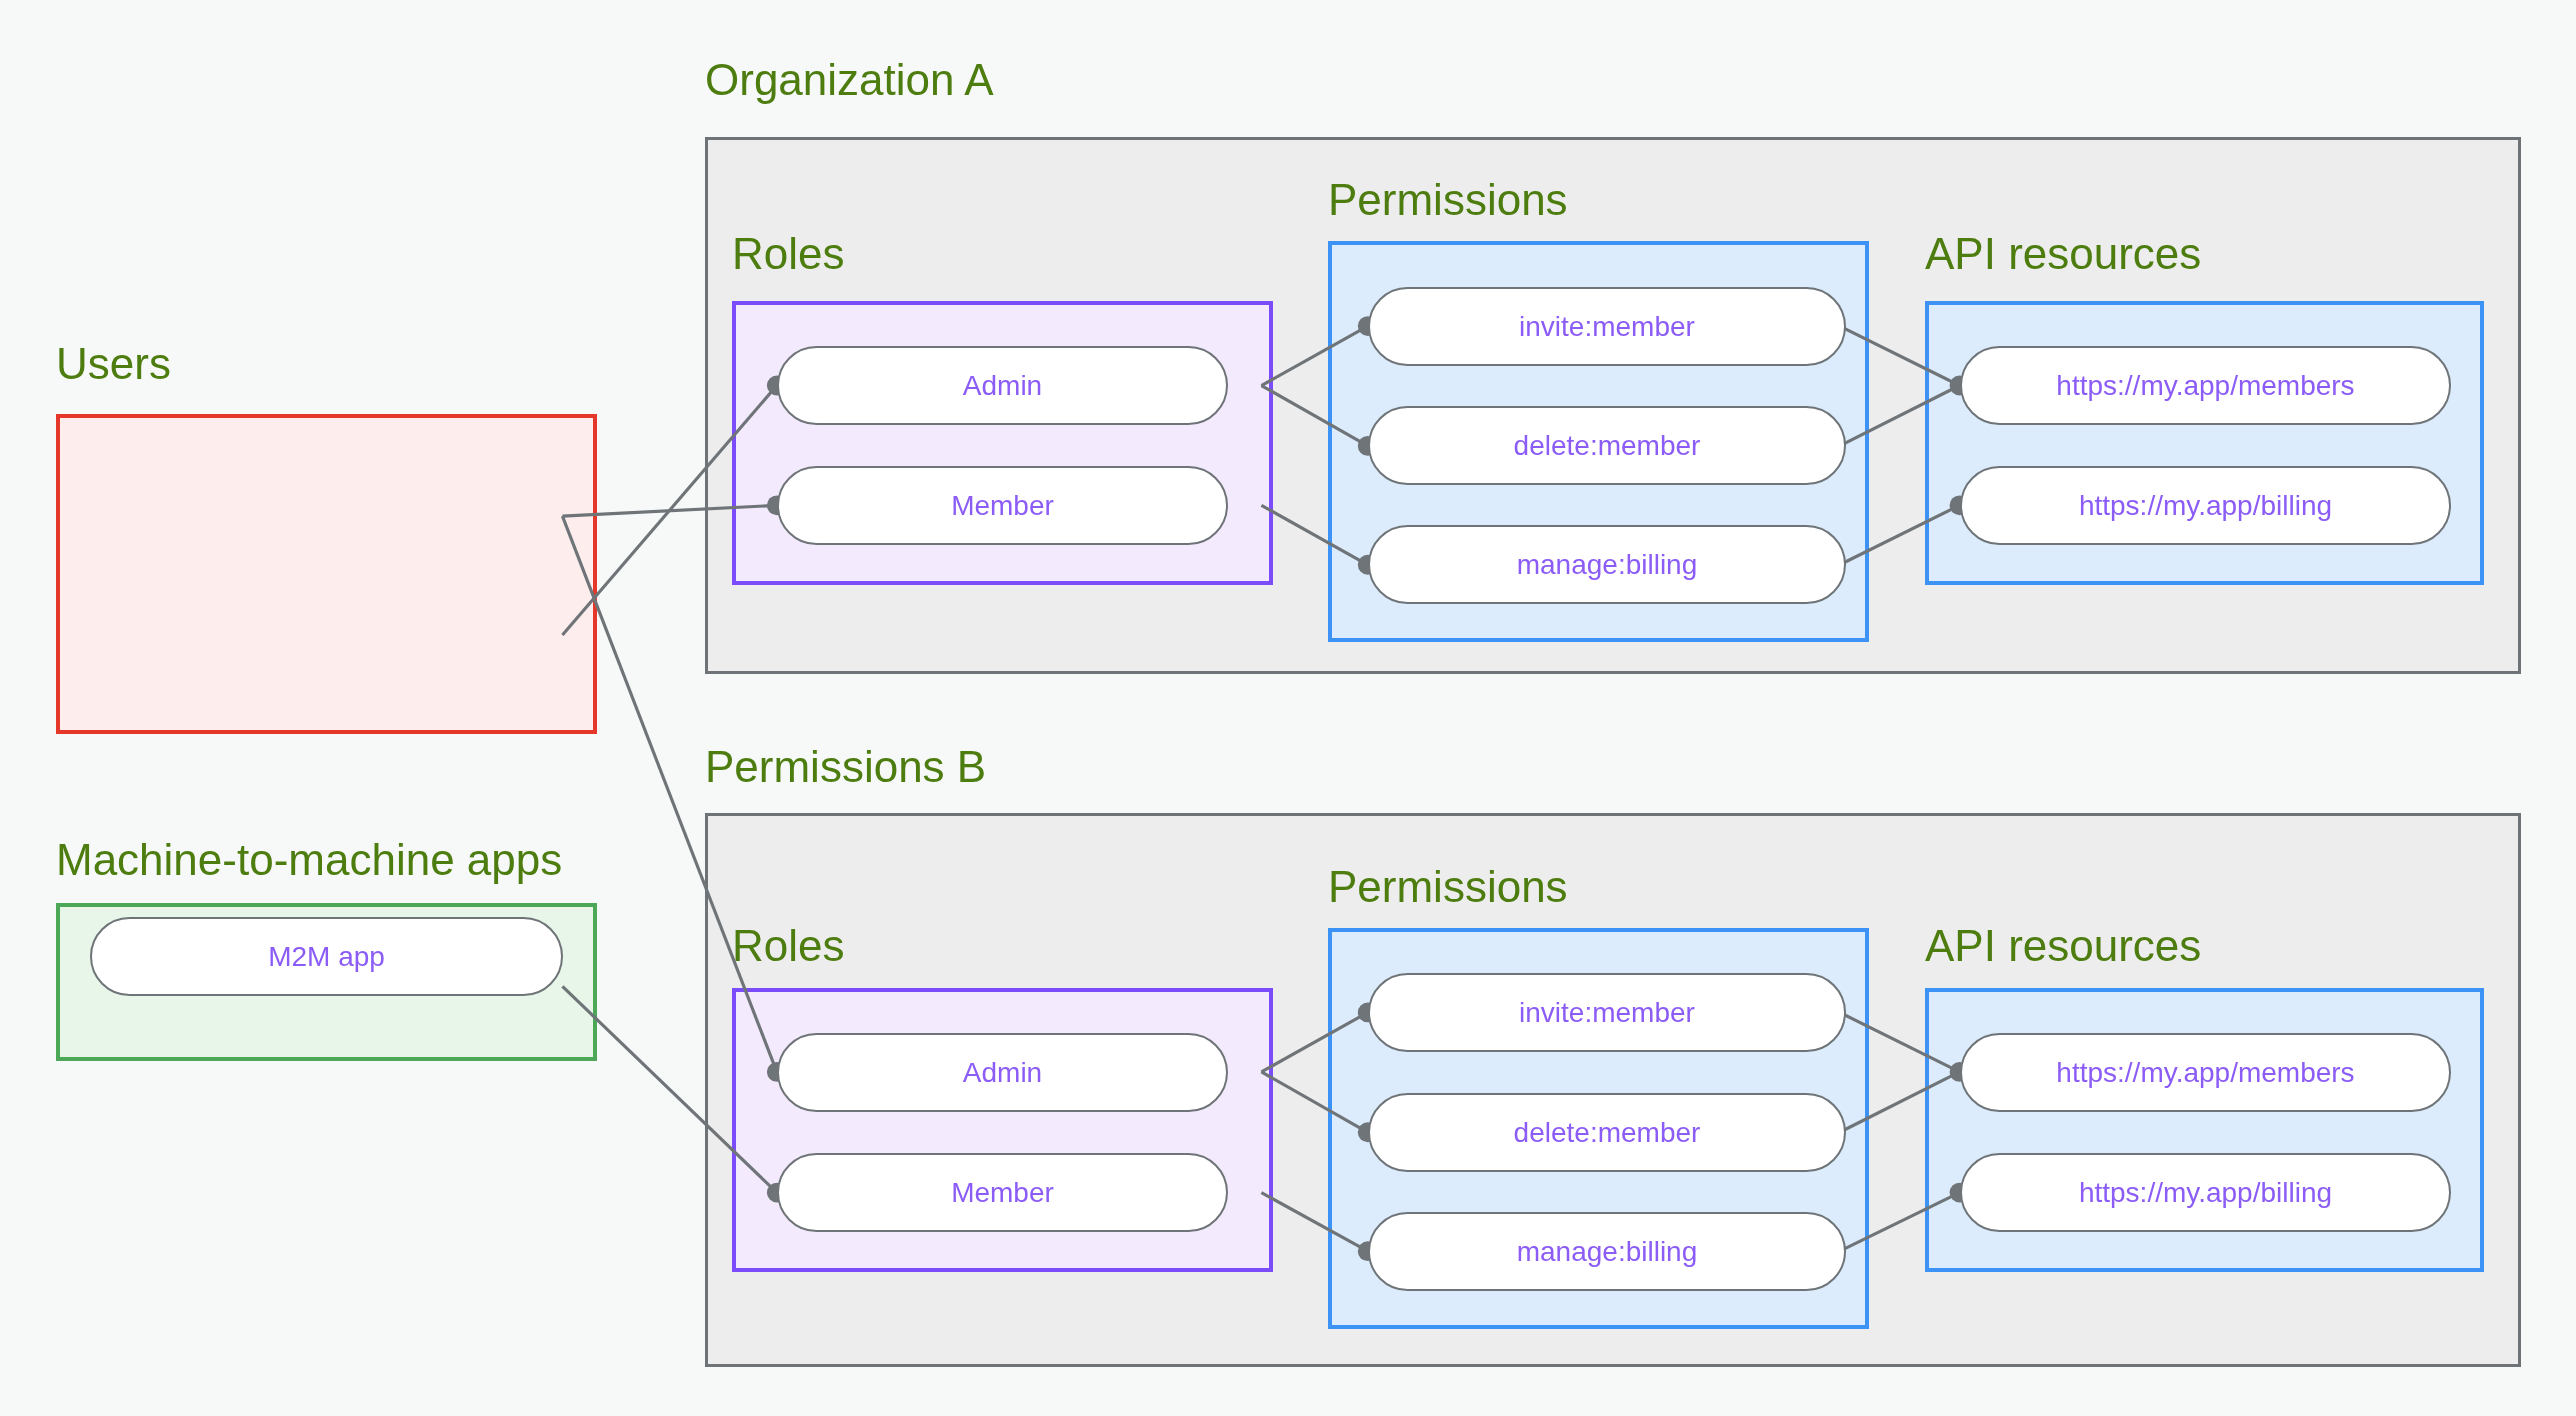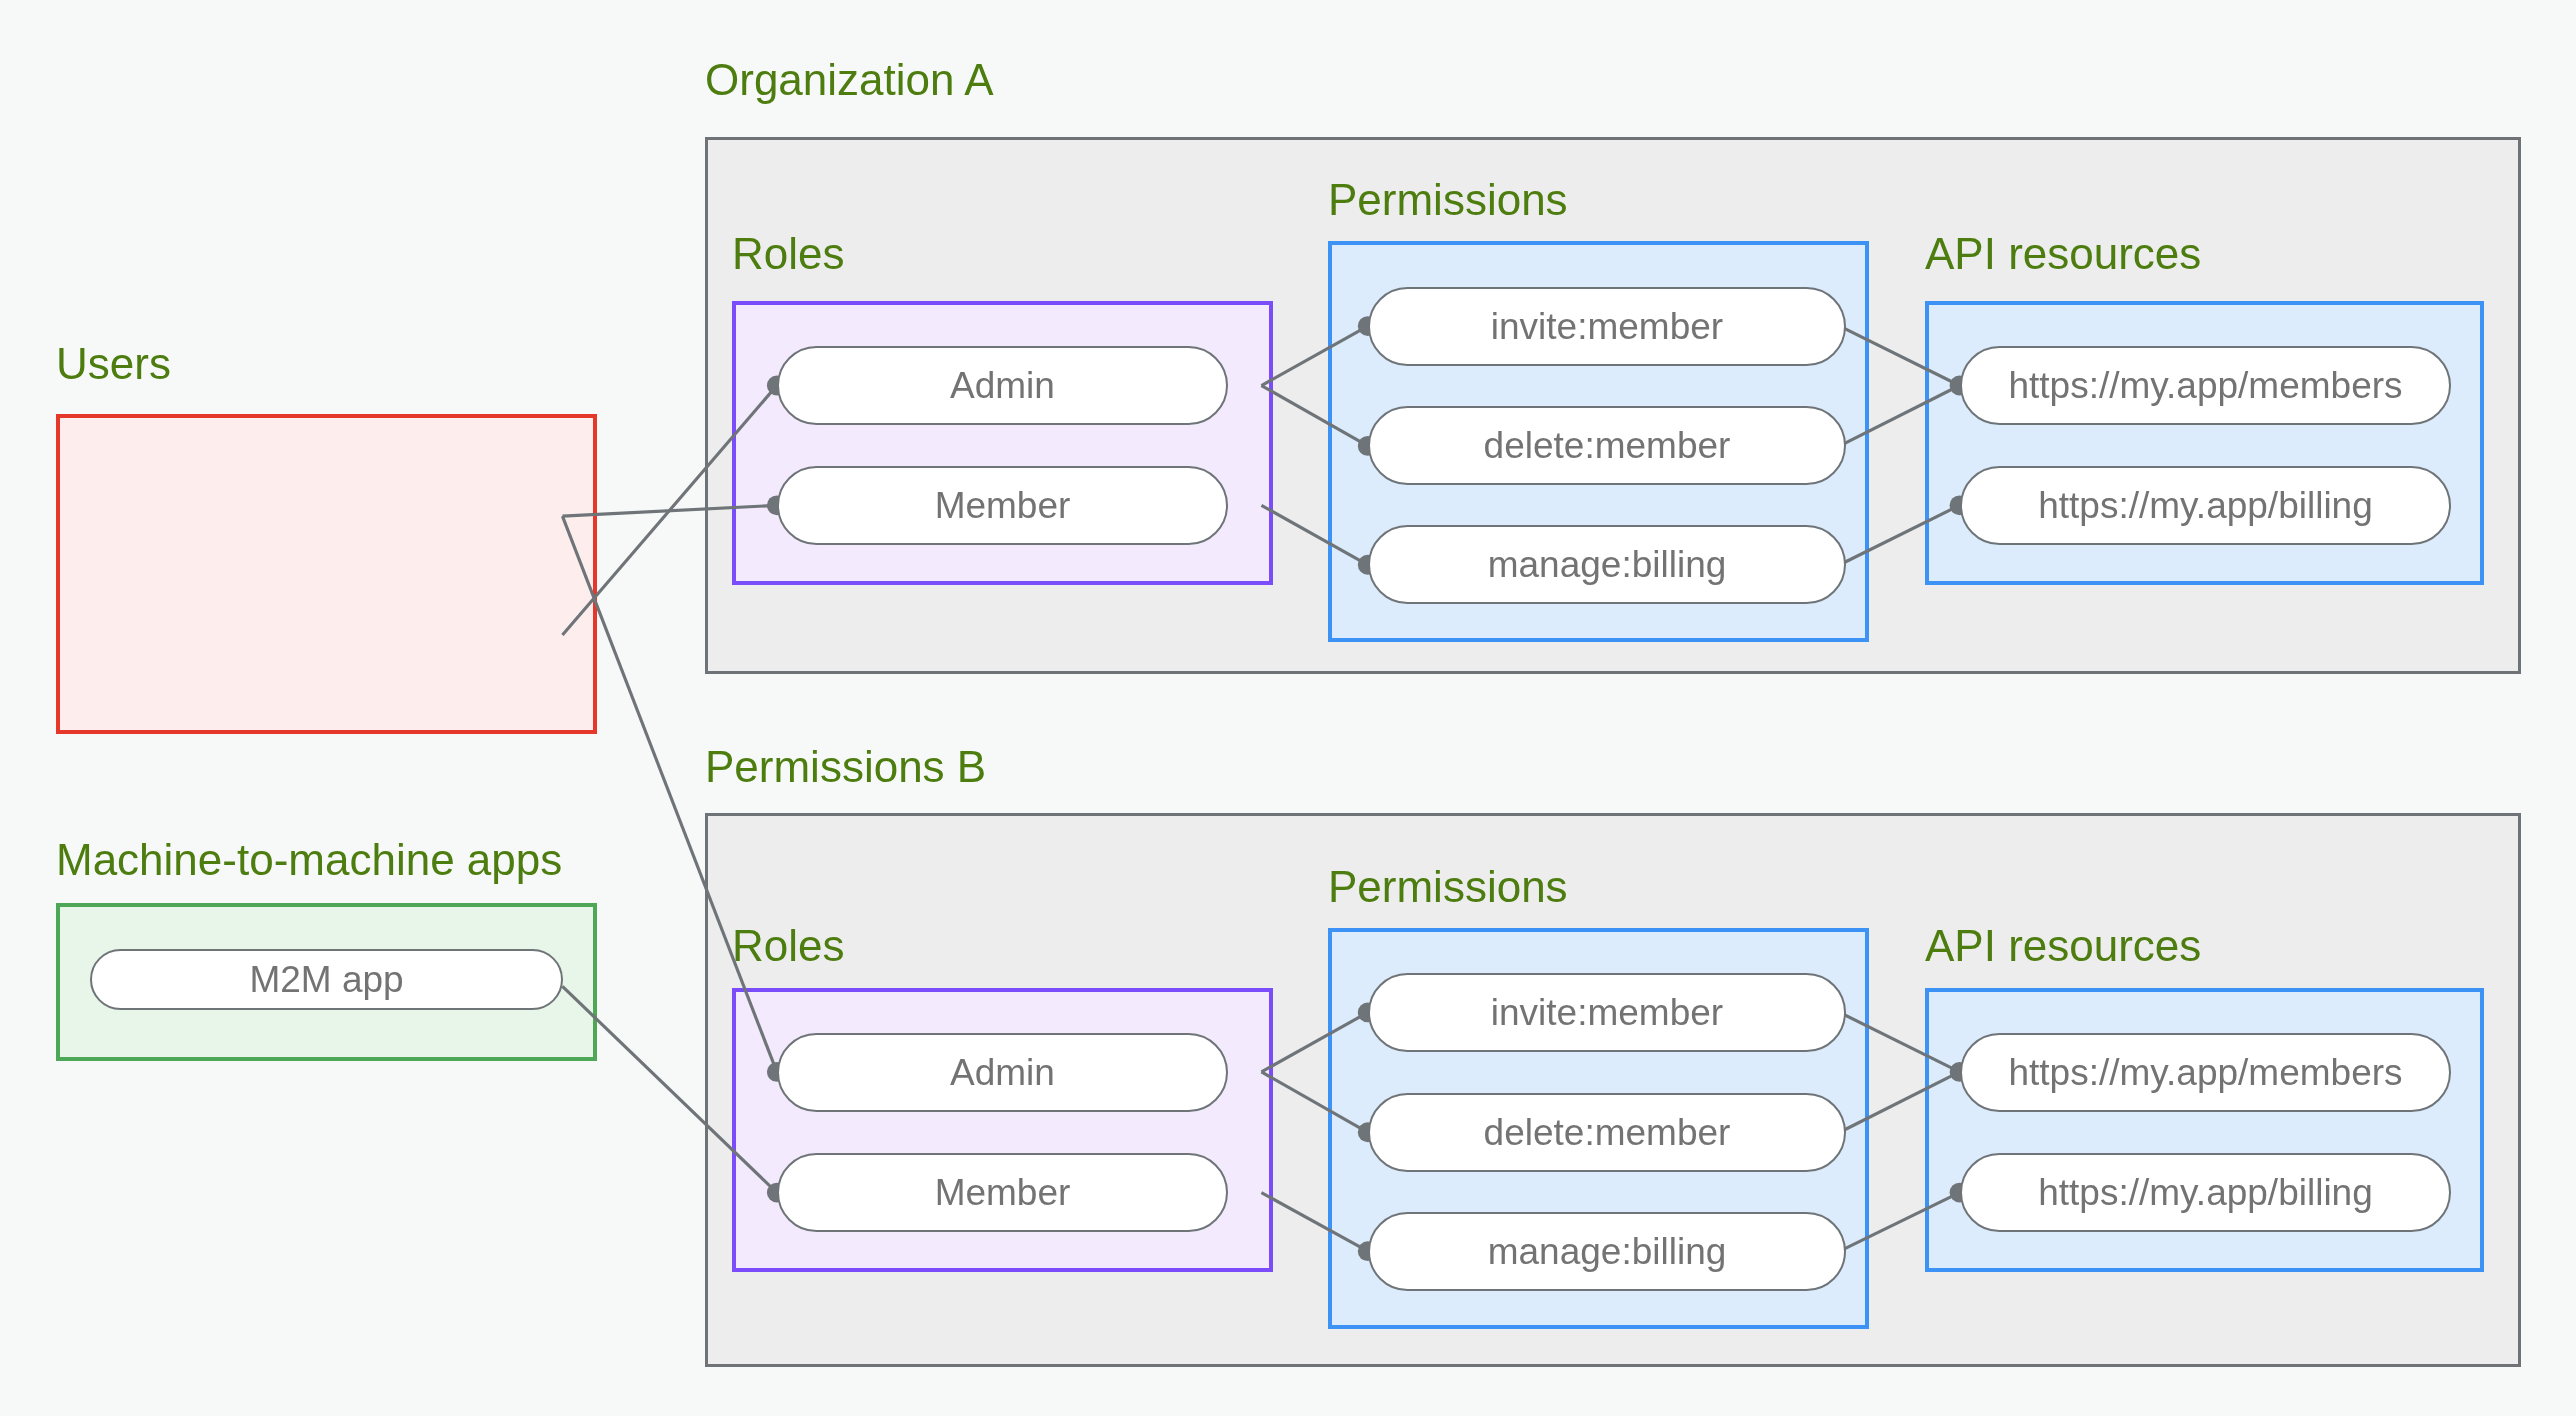--- a/index.html
+++ b/index.html
@@ -35,22 +35,22 @@
   .api-box      { background: #dcecfc; border-width: 4.5px; border-color: #3d92f5; }
 
   .pill {
     position: absolute;
     background: #ffffff;
     border: 2.7px solid #6f7478;
     border-radius: 900px;
     display: flex;
     align-items: center;
     justify-content: center;
-    font-size: 37px;
-    color: #737373;
+    font-size: 28px;
+    color: #8b5cf6;
     white-space: nowrap;
     z-index: 4;
   }
 </style>
 </head>
 <body>
 
 <div id="canvas">
 
   <svg id="edges" viewBox="0 0 2859 1572">
@@ -99,21 +99,21 @@
       <circle cx="2175" cy="1190" r="11"></circle>
       <circle cx="2175" cy="1324" r="11"></circle>
     </g>
   </svg>
 
   <div class="group-label" style="left:56px; top:342px;">Users</div>
   <div class="container users-box" style="left:56px; top:414px; width:541px; height:320px;"></div>
 
   <div class="group-label" style="left:56px; top:838px;text-align:right;">Machine-to-machine apps</div>
   <div class="container m2m-box" style="left:56px; top:903px; width:541px; height:158px;"></div>
-  <div class="pill" style="left:90px; top:949px; width:473px; height:61px;">M2M app</div>
+  <div class="pill" style="left:90px; top:917px; width:473px; height:79px;">M2M app</div>
 
   <div class="group-label" style="left:705px; top:58px;">Organization A</div>
   <div class="container org-box" style="left:705px; top:137px; width:1816px; height:537px;"></div>
 
   <div class="group-label" style="left:732px; top:232px;">Roles</div>
   <div class="container roles-box" style="left:732px; top:301px; width:541px; height:284px;"></div>
   <div class="pill" style="left:777px; top:346px; width:451px; height:79px;">Admin</div>
   <div class="pill" style="left:777px; top:466px; width:451px; height:79px;">Member</div>
 
   <div class="group-label" style="left:1328px; top:178px;">Permissions</div>

